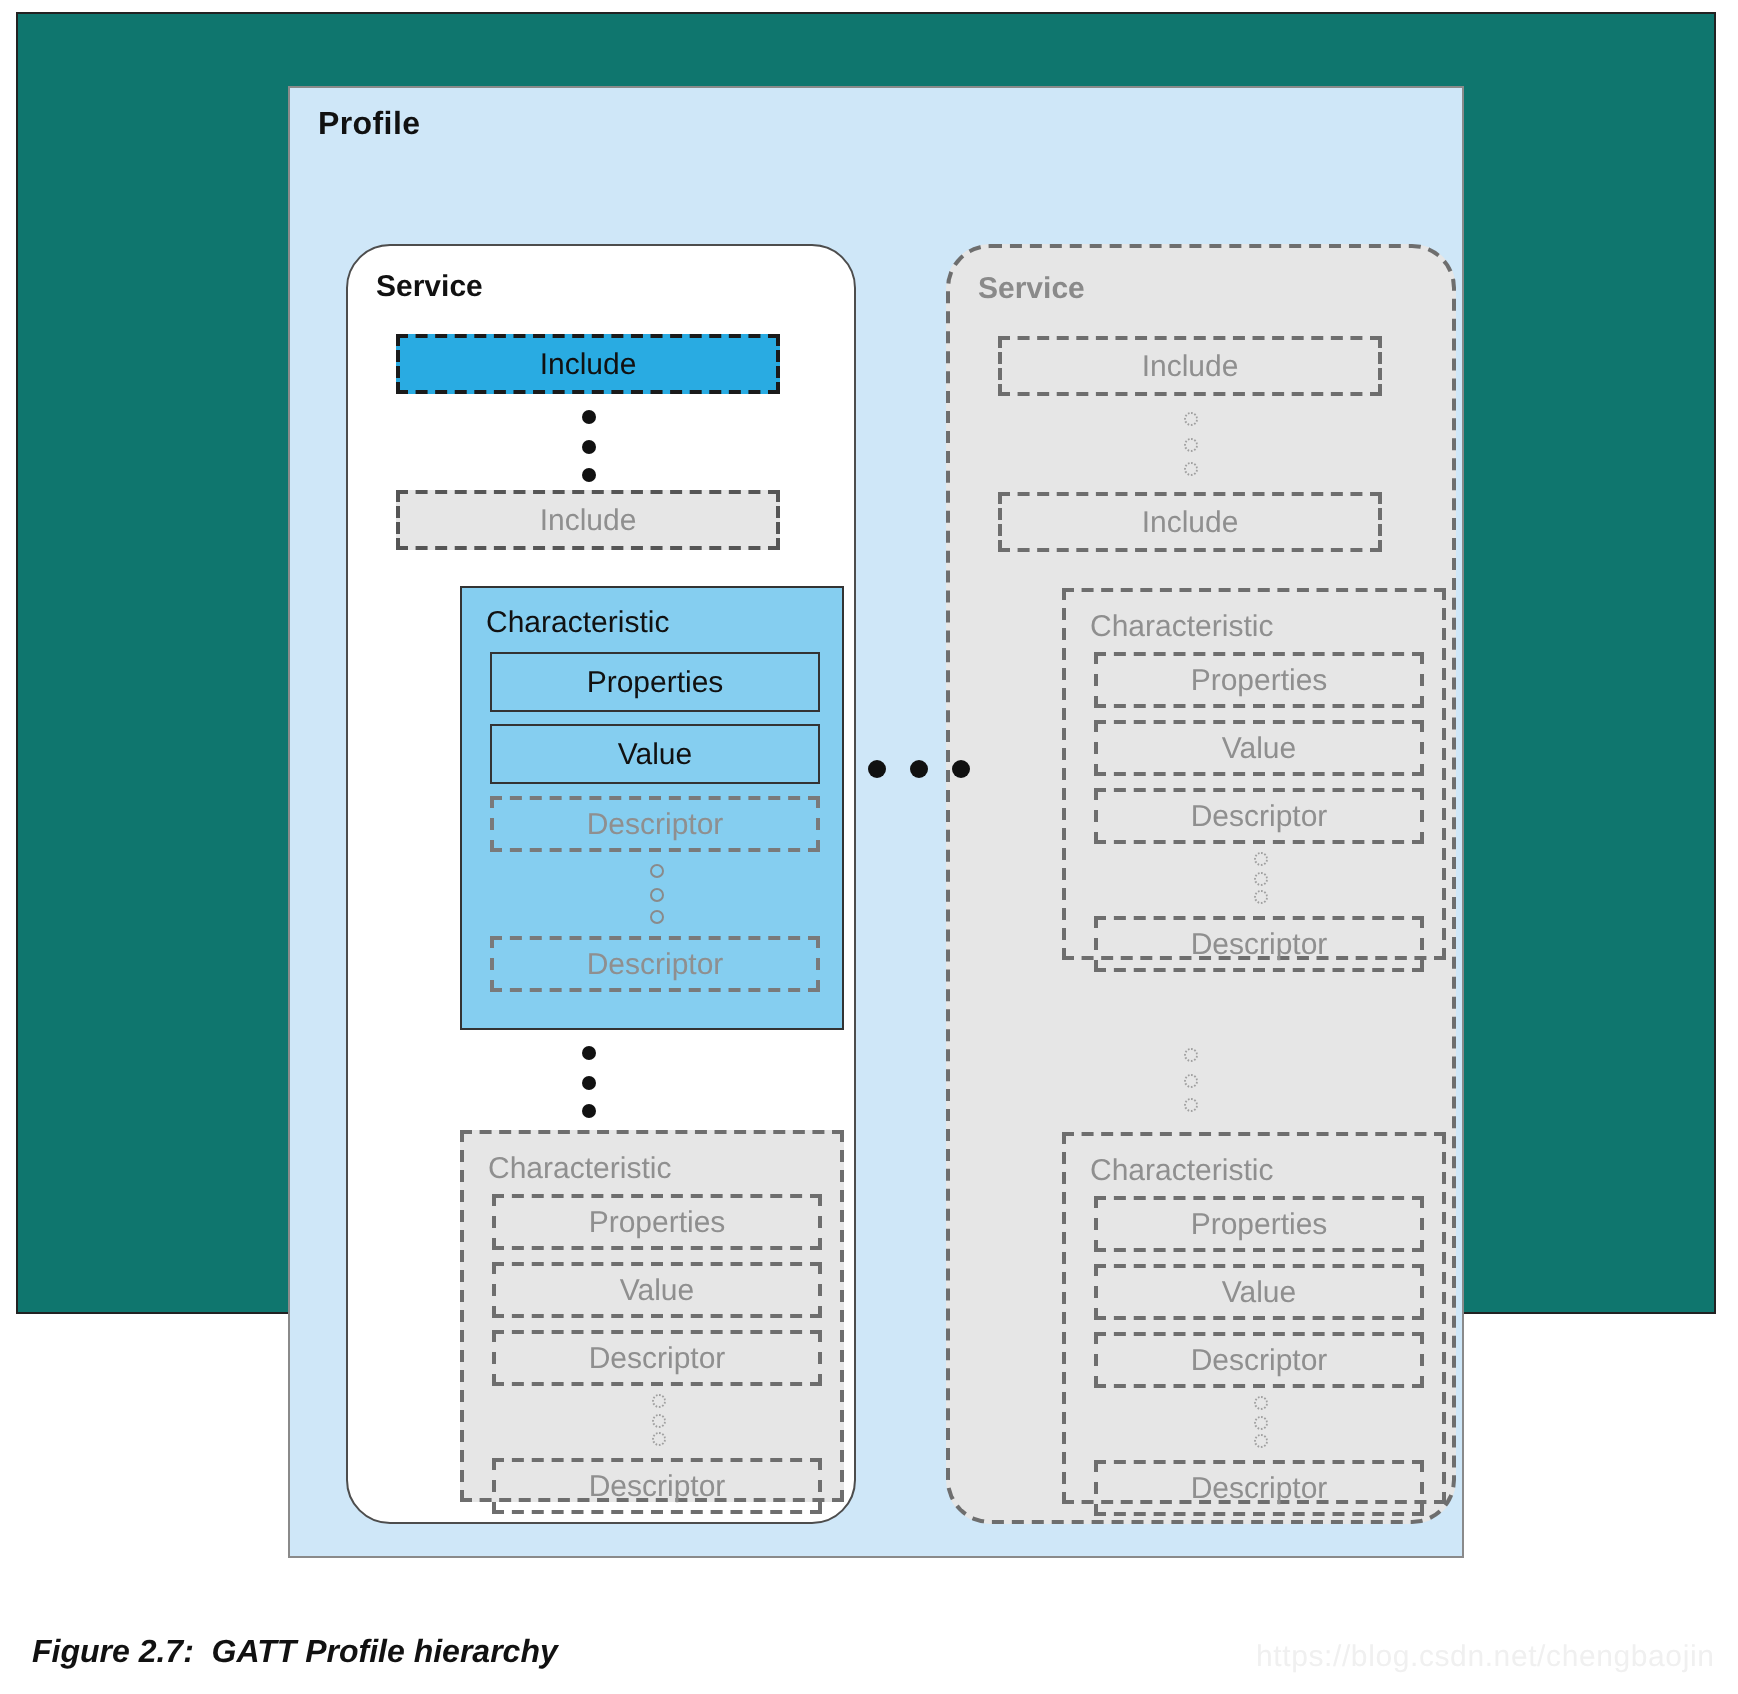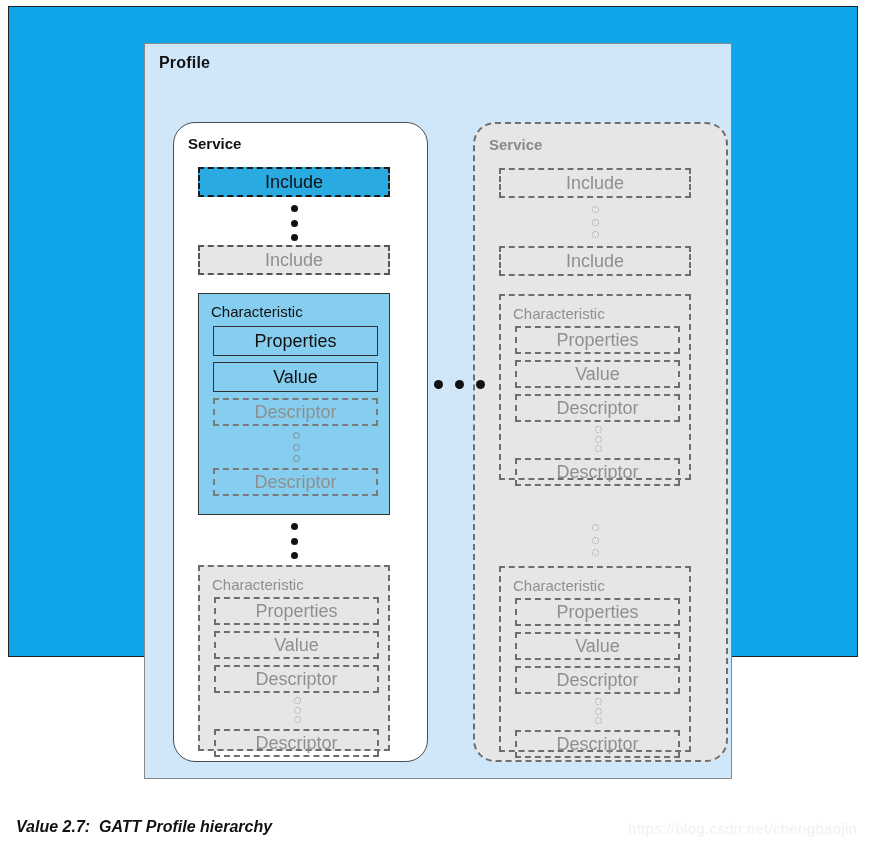--- a/index.html
+++ b/index.html
@@ -3,21 +3,21 @@
 <meta charset="utf-8">
 <style>
   html,body{margin:0;padding:0;background:#ffffff;}
   body{width:869px;height:847px;font-family:"Liberation Sans",sans-serif;overflow:hidden;}
 
   .page{position:relative;width:869px;height:847px;}
 
   
   .figure-frame{
     position:absolute;left:8px;top:6px;width:850px;height:651px;
-    border:1.5px solid #222;background:#0ea5e9;box-sizing:border-box;
+    border:1.5px solid #222;background:#0f766e;box-sizing:border-box;
   }
 
   
   .profile{
     position:absolute;left:135px;top:36px;width:588px;height:736px;
     background:#cfe7f8;border:1.5px solid #8a8a8a;box-sizing:border-box;
   }
   .profile-title{
     position:absolute;left:14px;top:10px;
     font-size:16px;font-weight:bold;color:#111;letter-spacing:.2px;
@@ -35,35 +35,35 @@
   }
   .service-title{
     position:absolute;left:14px;top:12px;font-size:15px;font-weight:bold;
   }
   .service.active .service-title{color:#111;}
   .service.faded .service-title{color:#8a8a8a;}
 
   
   .box{
     position:absolute;box-sizing:border-box;display:flex;
-    align-items:center;justify-content:center;font-size:18px;
+    align-items:center;justify-content:center;font-size:15px;
   }
   
   .inc-hi{
     background:#29abe2;border:2px dashed #1a1a1a;color:#111;
   }
   .inc-grey{
     background:#e6e6e6;border:2px dashed #555;color:#8f8f8f;
   }
   .inc-grey-onGrey{
     background:#e6e6e6;border:2px dashed #6e6e6e;color:#8f8f8f;
   }
 
   
-  .charac{position:absolute;box-sizing:border-box;}
+  .charac{position:absolute;box-sizing:border-box;margin-left:32px;}
   .charac.active{background:#85cef0;border:1.5px solid #333;}
   .charac.faded{background:#e6e6e6;border:2px dashed #6e6e6e;}
   .charac-title{position:absolute;left:12px;top:9px;font-size:15px;}
   .charac.active .charac-title{color:#111;}
   .charac.faded .charac-title{color:#8f8f8f;}
 
   .solidbox{background:#85cef0;border:1.5px solid #333;color:#111;}
   .dashbox-on-blue{background:transparent;border:2px dashed #7a7a7a;color:#8f8f8f;}
   .dashbox-on-grey{background:transparent;border:2px dashed #6e6e6e;color:#8f8f8f;}
 
@@ -214,17 +214,17 @@
 
       <div class="hdots" style="left:289px;top:336px;">
         <span class="dot-solid"></span>
         <span class="dot-solid"></span>
         <span class="dot-solid"></span>
       </div>
 
     </div>
   </div>
 
-  <div class="caption">Value 2.7:  GATT Profile hierarchy</div>
+  <div class="caption">Figure 2.7:  GATT Profile hierarchy</div>
 
   <div class="watermark">https://blog.csdn.net/chengbaojin</div>
 
 </div>
 
 </body></html>

